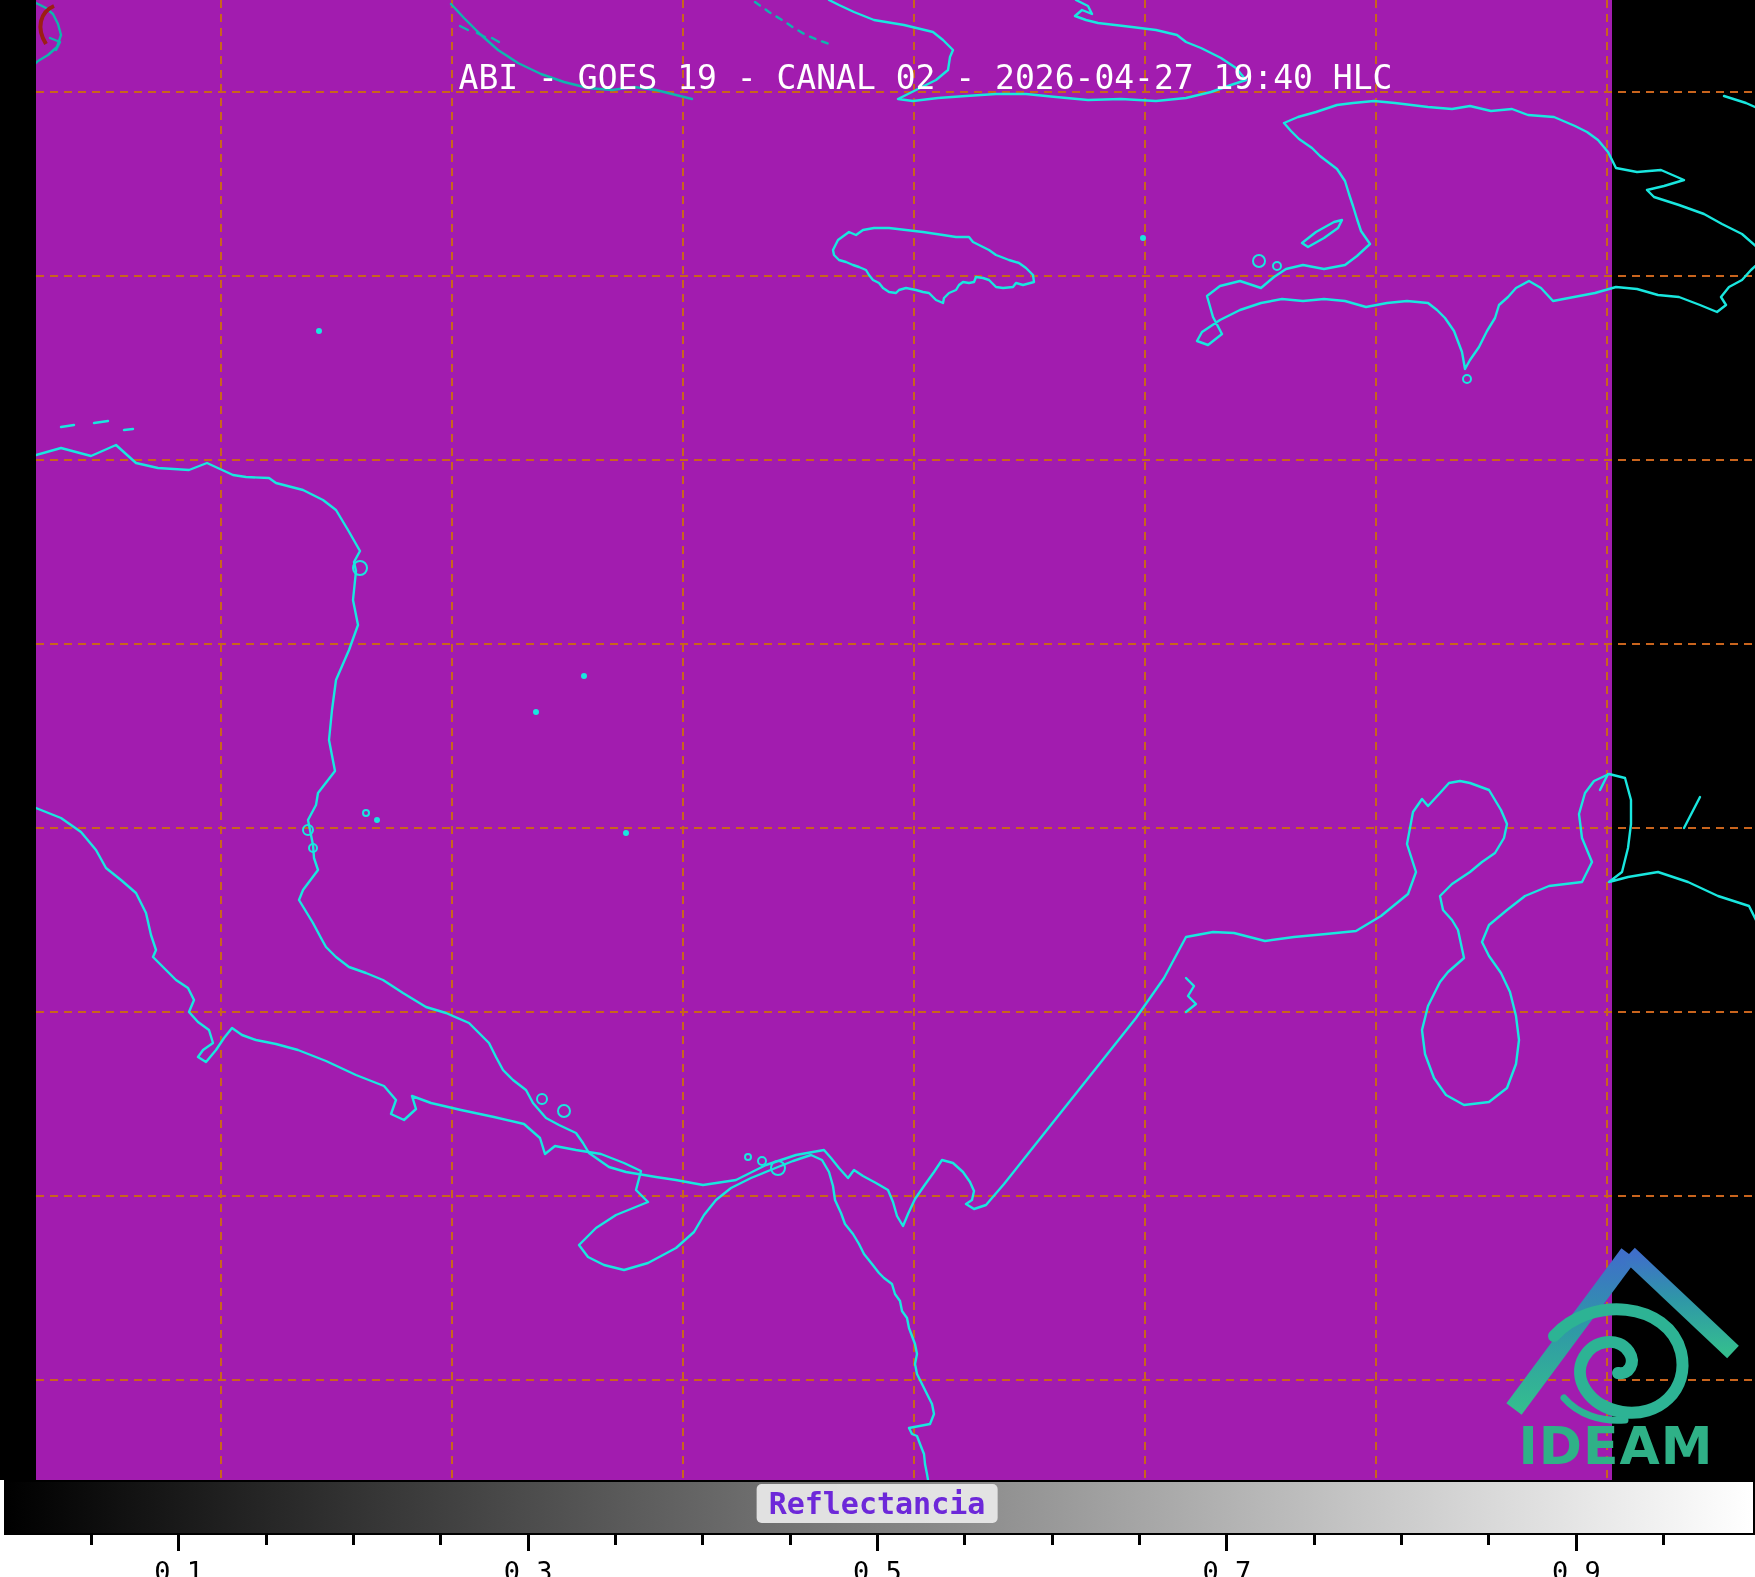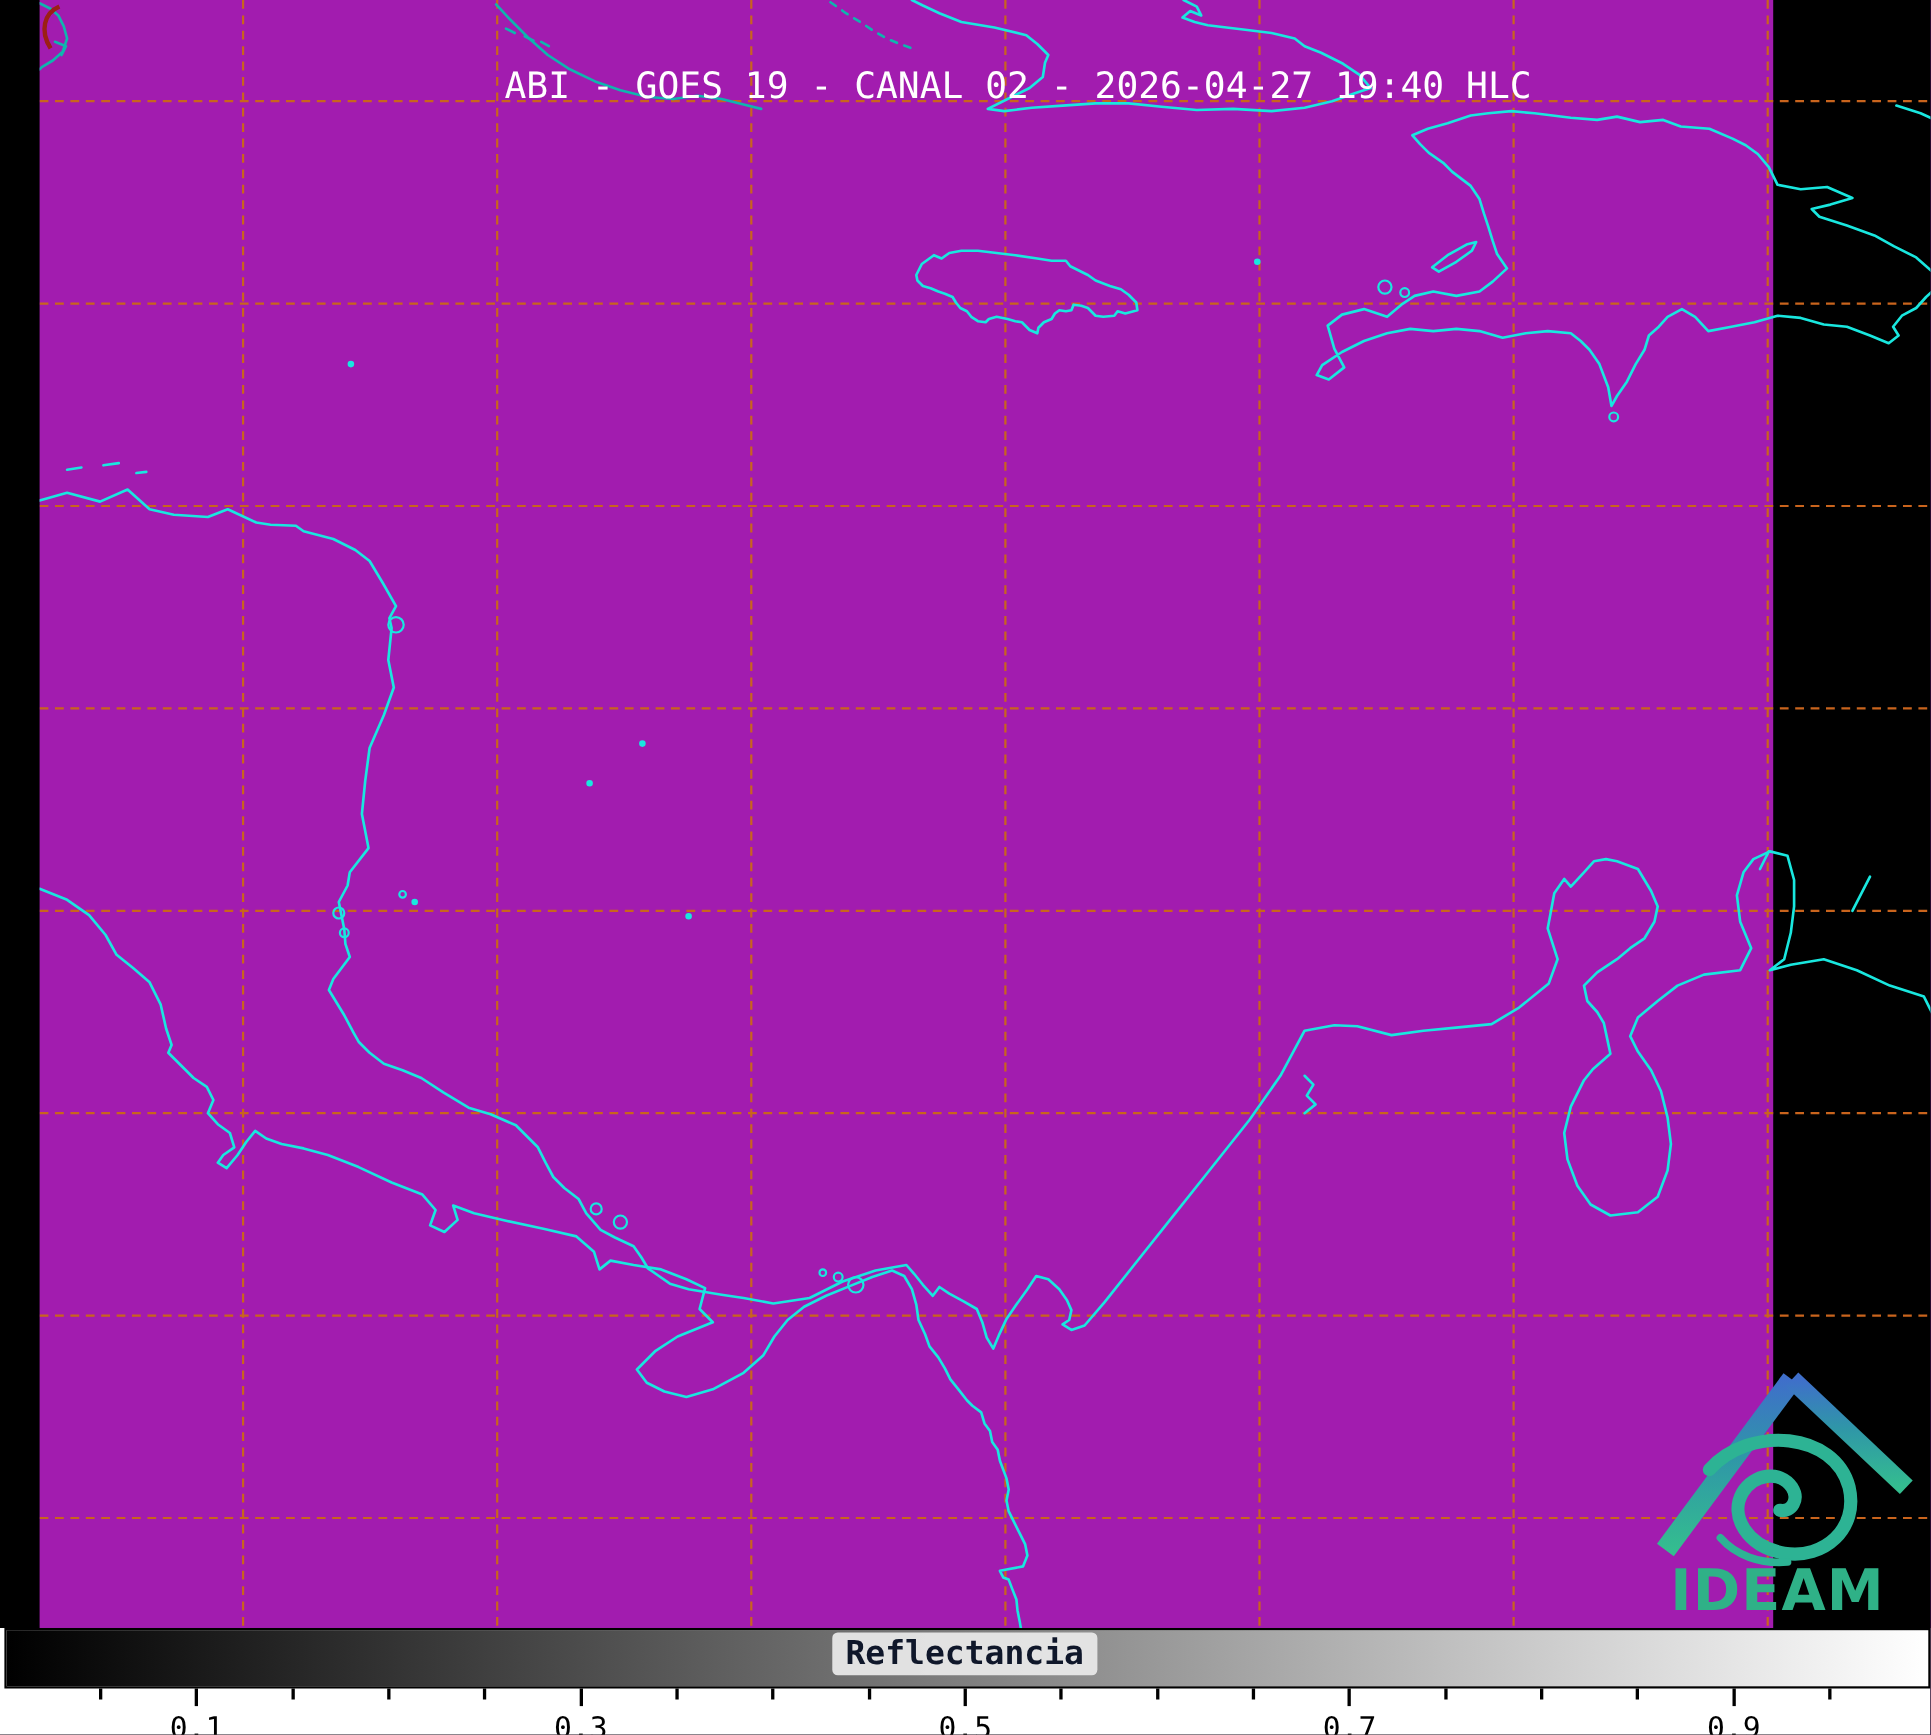--- a/index.html
+++ b/index.html
@@ -8,21 +8,21 @@
   #map-area{position:absolute;left:0;top:0;width:1576px;height:1480px;background:#a21caf;margin-left:36px;}
   #map-svg{position:absolute;left:0;top:0;}
   #title{position:absolute;left:0;top:58px;width:1755px;text-align:center;
          color:#ffffff;font-size:33px;letter-spacing:0px;white-space:pre;
          transform:translateX(12px);font-family:"DejaVu Sans Mono",monospace;}
   #bottom-strip{position:absolute;left:0;top:1480px;width:1755px;height:97px;background:#ffffff;}
   #colorbar{position:absolute;left:4px;top:0px;width:1747px;height:51px;
             background:linear-gradient(to right,#000000,#ffffff);
             border:2px solid #000;box-sizing:content-box;}
   #cbar-label{position:absolute;left:877px;top:4px;transform:translateX(-50%);
-              background:rgba(234,234,234,0.92);color:#0f172a;font-weight:bold;
+              background:rgba(234,234,234,0.92);color:#6d28d9;font-weight:bold;
               font-size:30px;padding:2px 12px;border-radius:5px;
               font-family:"DejaVu Sans Mono",monospace;}
   .tick{position:absolute;width:3px;background:#000;top:55px;}
   .tick.major{height:16px;}
   .tick.minor{height:10px;}
   .tick-label{position:absolute;top:76px;transform:translateX(-50%);
               color:#000;font-size:27px;font-family:"DejaVu Sans Mono",monospace;}
   #logo{position:absolute;left:0;top:0;}
   #logo-text{font-family:"DejaVu Sans",sans-serif;font-weight:bold;
              font-size:52px;letter-spacing:1px;}

